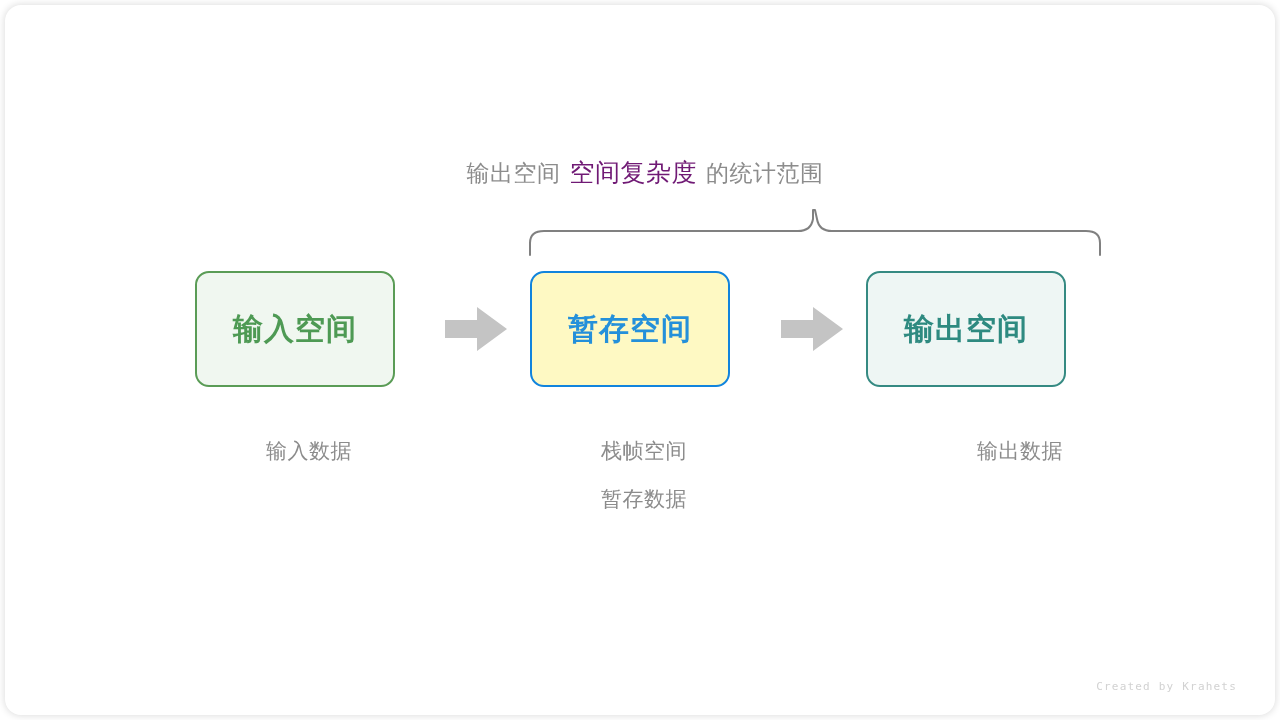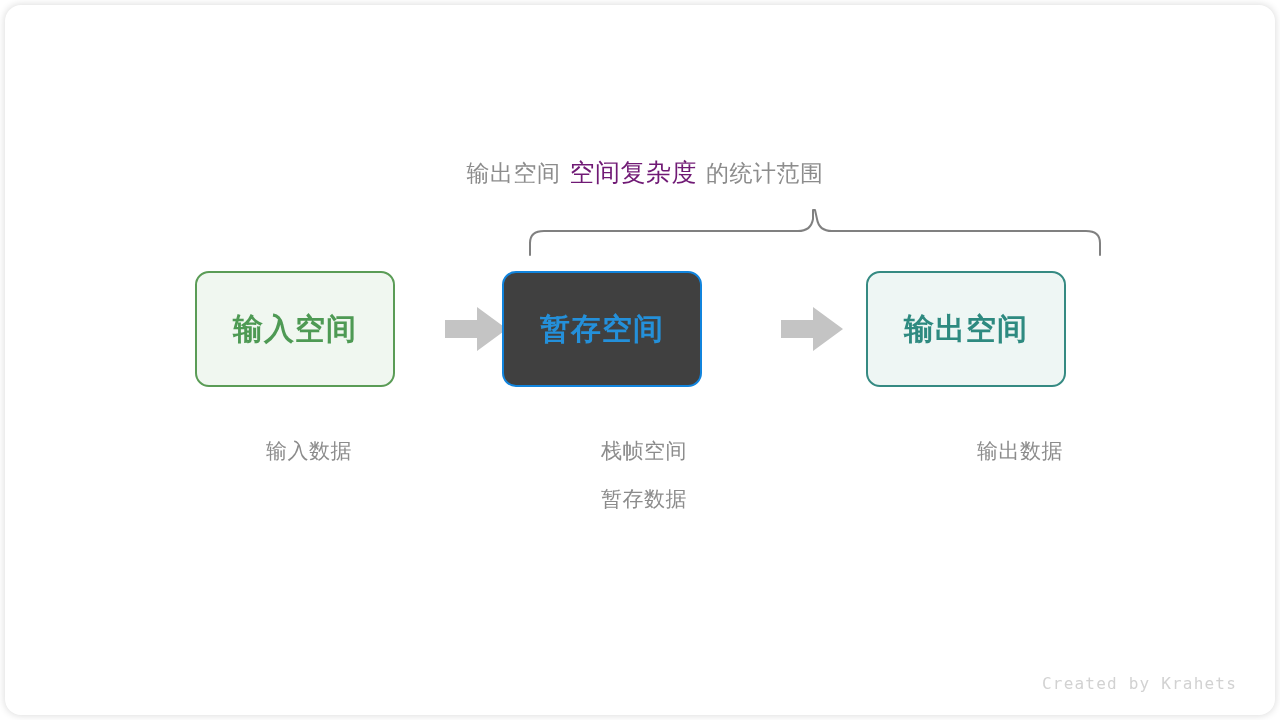--- a/index.html
+++ b/index.html
@@ -77,21 +77,21 @@
   }
   .box-label {
     font-size: 30px;
     font-weight: bold;
     letter-spacing: 1px;
   }
 
   .box-input  { left: 190px; background: #f0f7f0; border-color: #5a9c56; }
   .box-input  .box-label  { color: #4e9a54; }
 
-  .box-temp   { left: 497px; background: #404040; border-color: #1184dd; }
+  .box-temp   { left: 525px; background: #fef9c3; border-color: #1184dd; }
   .box-temp   .box-label  { color: #2490da; }
 
   .box-output { left: 861px; background: #eef6f4; border-color: #358a82; text-align: right; }
   .box-output .box-label  { color: #2e8a80; }
 
   
   .arrow {
     position: absolute;
     top: 300px;
     width: 64px;
@@ -117,21 +117,21 @@
   .col-in  { left: 190px; }
   .col-tmp { left: 525px; }
   .col-out { left: 901px; }
 
   
   .credit {
     position: absolute;
     right: 38px;
     bottom: 22px;
     font-family: "DejaVu Sans Mono", "Liberation Mono", monospace;
-    font-size: 16px;
+    font-size: 11px;
     color: #d2d2d2;
     letter-spacing: 1.2px;
     white-space: nowrap;
   }
 </style>
 </head>
 <body>
 
 <div id="canvas">
   <div class="card">

